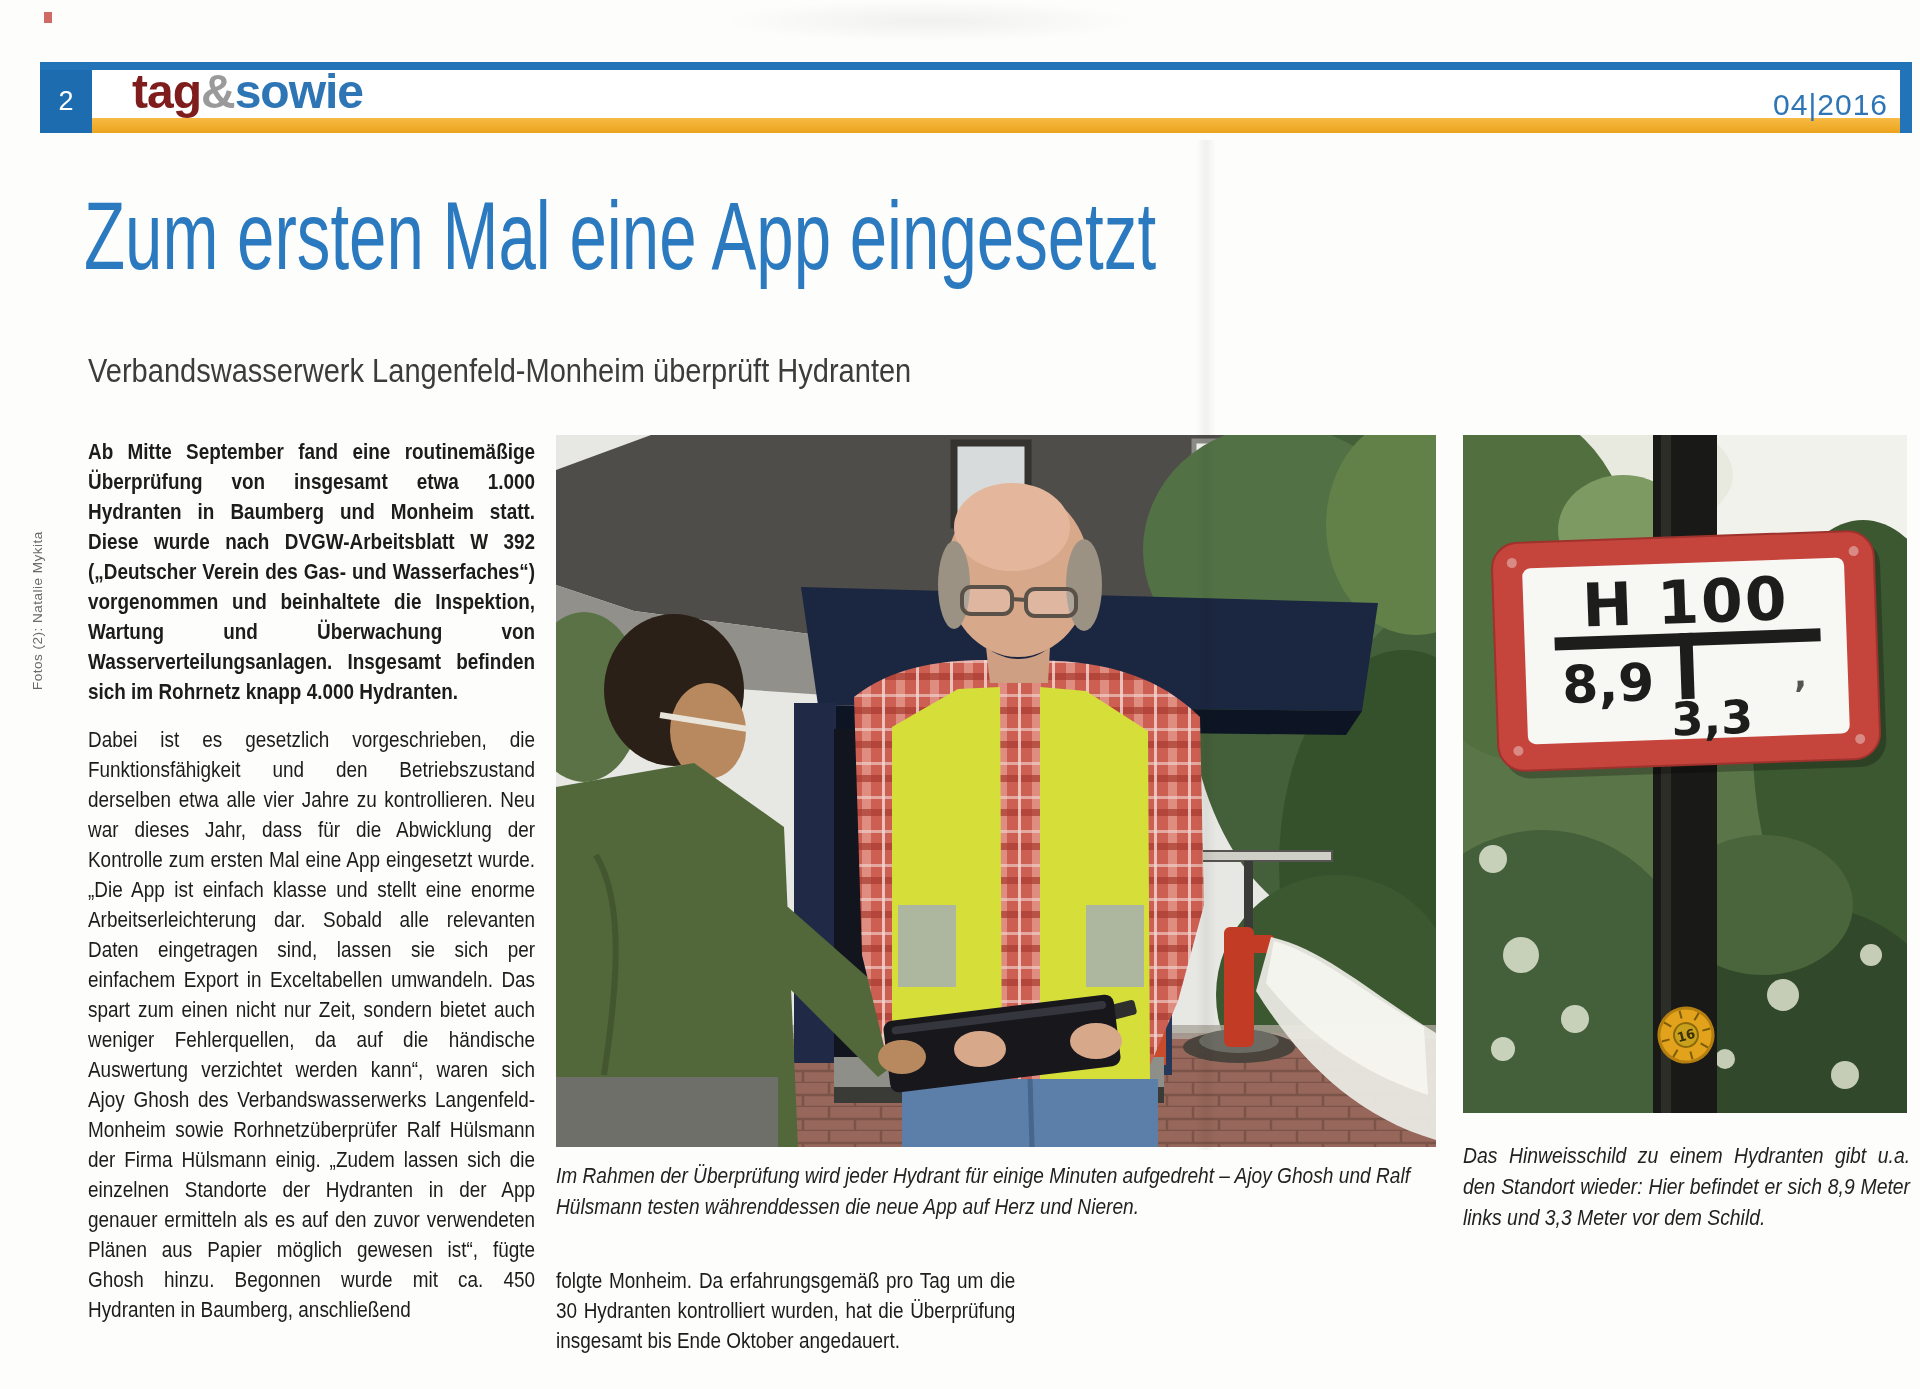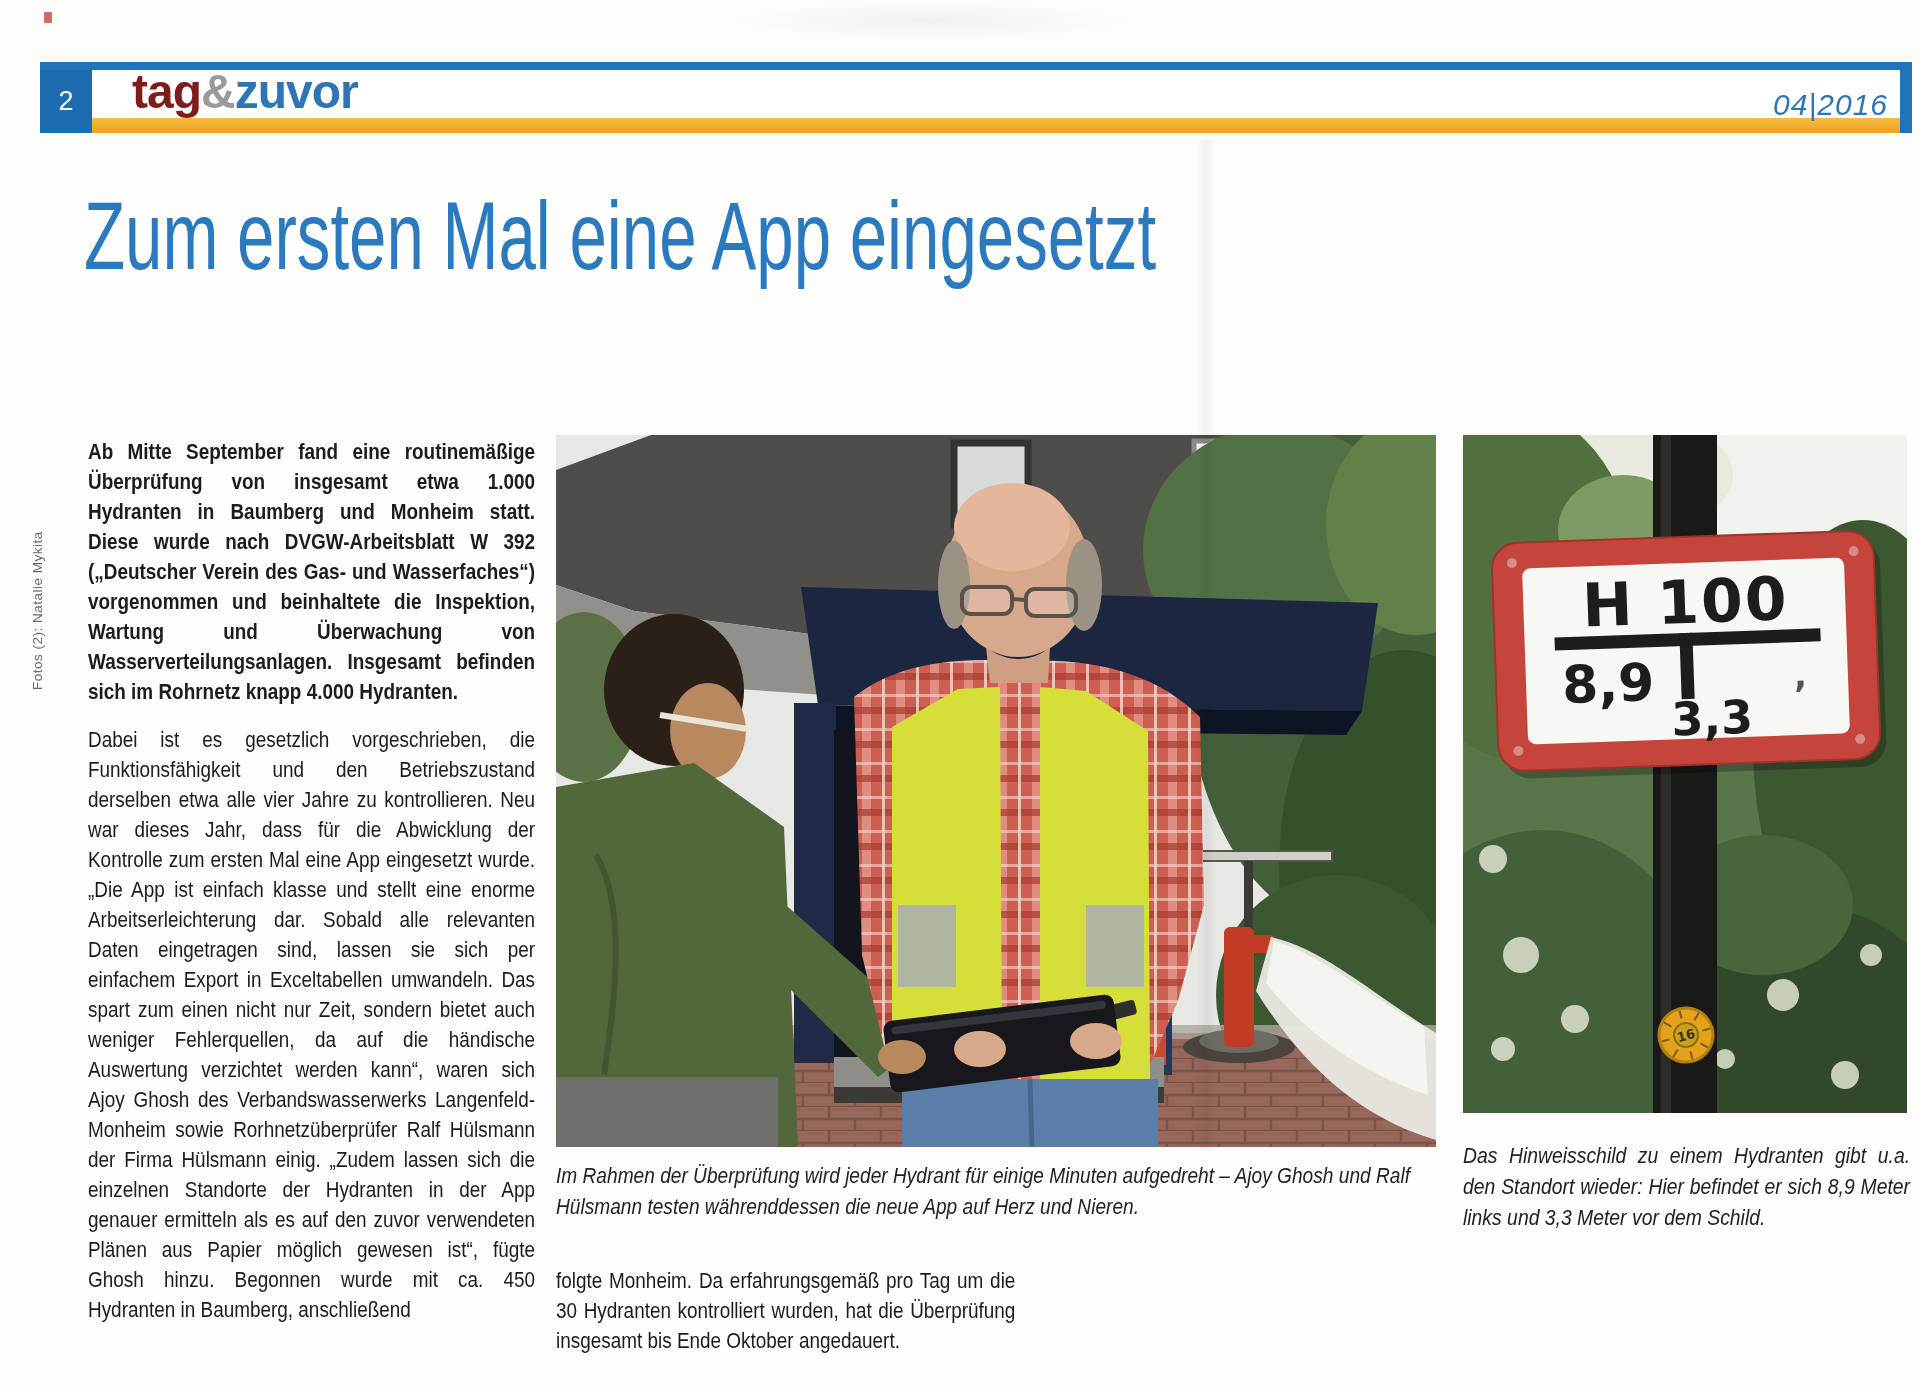--- a/index.html
+++ b/index.html
@@ -18,21 +18,21 @@
   .pagenum-box   { position:absolute; left:40px; top:70px; width:52px; height:63px; background:#1e6cb0;
                    color:#fff; font-size:27px; display:flex; align-items:center; justify-content:center; }
   .logo          { position:absolute; left:132px; top:66px; font-size:48px; font-weight:600;
                    letter-spacing:-1px; line-height:52px; }
   .logo .t-tag   { color:#7f1d1d; }
   .logo .t-amp   { color:#9a9a9a; }
   .logo .t-nacht { color:#2e75b6; }
   .magname       { position:absolute; left:404px; top:84px; font-size:24px; font-weight:600;
                    color:#2e75b6; letter-spacing:1.6px; }
   .issue         { position:absolute; left:1756px; top:88px; width:132px; text-align:right;
-                   font-size:30px; color:#2e75b6; letter-spacing:1px;font-style:italic; }
+                   font-size:30px; color:#2e75b6; letter-spacing:1px; }
   
   .title   { position:absolute; left:84px; top:186px; white-space:nowrap;text-align:right; }
   .title > span { display:inline-block; transform:scaleX(.70); transform-origin:left top;
                   font-size:96px; line-height:100px; color:#2b7abf; letter-spacing:0; }
   .subtitle { position:absolute; left:88px; top:352px; white-space:nowrap; }
   .subtitle > span { display:inline-block; transform:scaleX(.88); transform-origin:left top;
                   font-size:33px; color:#3c3c3c; }
   
   .credit { position:absolute; left:30px; top:440px; height:250px;
             writing-mode:vertical-rl; transform:rotate(180deg);
@@ -65,26 +65,29 @@
 <div class="page">
 
   <div class="reg-dot"></div>
   <div class="smudge"></div>
 
   <div class="hdr-topline"></div>
   <div class="hdr-band"></div>
   <div class="hdr-orange"></div>
   <div class="hdr-rightline"></div>
   <div class="pagenum-box">2</div>
-  <div class="logo"><span class="t-tag">tag</span><span class="t-amp">&amp;</span><span class="t-nacht">zuvor</span></div>
+  <div class="logo"><span class="t-tag">tag</span><span class="t-amp">&amp;</span><span class="t-nacht">sowie</span></div>
   <div class="issue">04|2016</div>
 
   <h1 class="title" style="margin:0;font-weight:normal;">
     <span>Zum ersten Mal eine App eingesetzt</span>
   </h1>
+  <h2 class="subtitle" style="margin:0;font-weight:normal;">
+    <span>Verbandswasserwerk Langenfeld-Monheim überprüft Hydranten</span>
+  </h2>
 
   <div class="credit">Fotos (2): Natalie Mykita</div>
 
   <div class="scalebox col1">
     <p class="p-bold">Ab Mitte September fand eine routinemäßige Überprüfung von insgesamt etwa 1.000 Hydranten in Baumberg und Monheim statt. Diese wurde nach DVGW-Arbeitsblatt W 392 („Deutscher Verein des Gas- und Wasser­faches“) vorgenommen und beinhaltete die Inspektion, Wartung und Überwachung von Wasserverteilungsanlagen. Insgesamt befin­den sich im Rohrnetz knapp 4.000 Hydranten.</p>
     <p>Dabei ist es gesetzlich vorgeschrieben, die Funktionsfähigkeit und den Betriebszustand derselben etwa alle vier Jahre zu kontrollie­ren. Neu war dieses Jahr, dass für die Abwick­lung der Kontrolle zum ersten Mal eine App eingesetzt wurde. „Die App ist einfach klasse und stellt eine enorme Arbeitserleichterung dar. Sobald alle relevanten Daten eingetragen sind, lassen sie sich per einfachem Export in Exceltabellen umwandeln. Das spart zum einen nicht nur Zeit, sondern bietet auch weniger Fehlerquellen, da auf die händische Auswertung verzichtet werden kann“, waren sich Ajoy Ghosh des Verbandswasserwerks Langenfeld-Monheim sowie Rorhnetzüber­prüfer Ralf Hülsmann der Firma Hülsmann einig. „Zudem lassen sich die einzelnen Standorte der Hydranten in der App genauer ermitteln als es auf den zuvor verwende­ten Plänen aus Papier möglich gewesen ist“, fügte Ghosh hinzu. Begonnen wurde mit ca. 450 Hydranten in Baumberg, anschließend</p>
   </div>
 
   <div class="photo-main">
     <svg viewBox="0 0 880 712" preserveAspectRatio="none">

